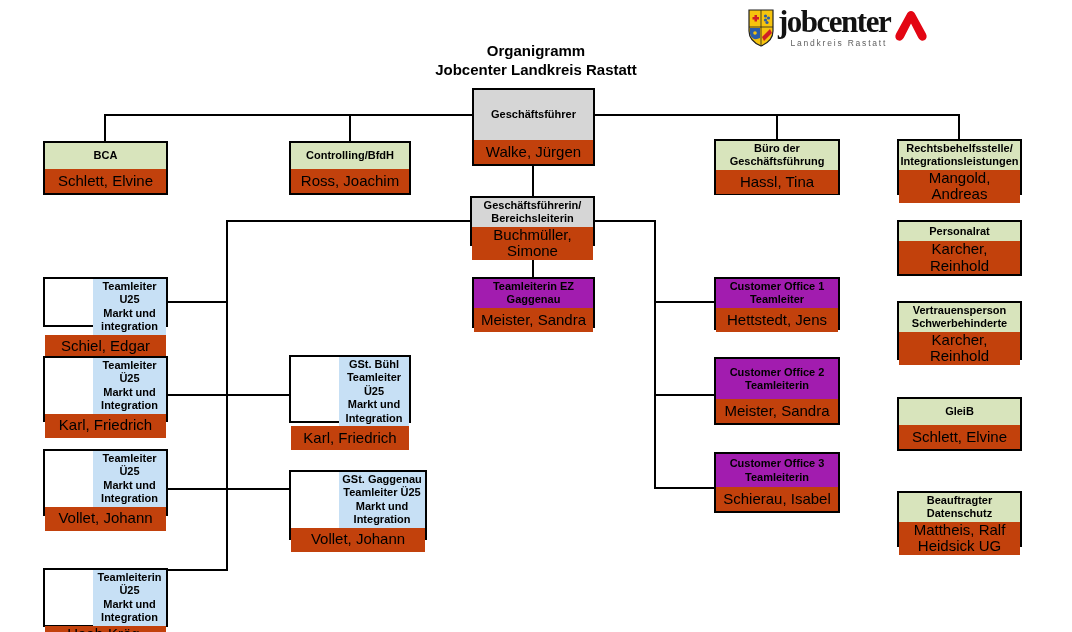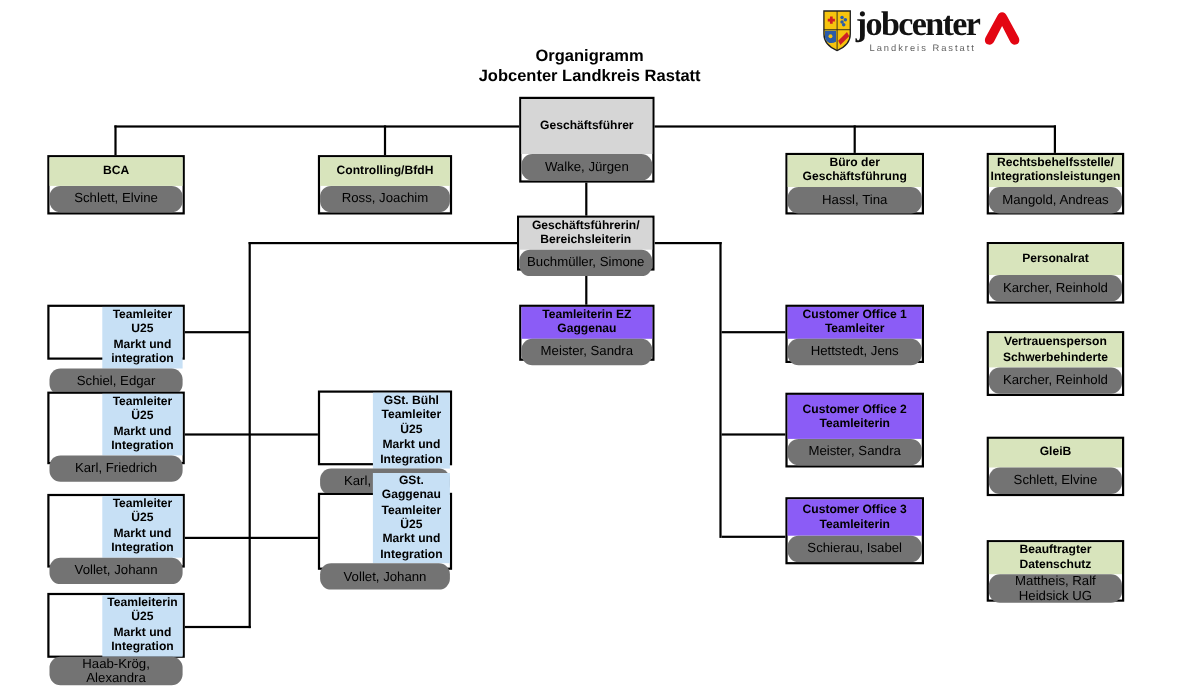--- a/index.html
+++ b/index.html
@@ -31,27 +31,27 @@
     position:absolute;display:flex;flex-direction:column;
     border:2.5px solid #000;background:#fff;box-sizing:border-box;
   }
   .obox .hd{
     flex:1 1 auto;display:flex;align-items:center;justify-content:center;
     text-align:center;font-size:11px;font-weight:bold;line-height:1.22;
     white-space:pre-line;padding:1px 2px;color:#000;
   }
   .obox .bd{
     flex:0 0 24px;display:flex;align-items:center;justify-content:center;
-    text-align:center;font-size:12px;line-height:1.1;white-space:pre-line;
-    background:#737373;color:#000;padding:0 2px;border-radius:10px;
+    text-align:center;font-size:15px;line-height:1.1;white-space:pre-line;
+    background:#c2410c;color:#000;padding:0 2px;
   }
   .c-gray  .hd{background:#d6d6d6;}
   .c-green .hd{background:#d8e4bc;}
   .c-blue  .hd{background:#c7e0f5;margin-left:48px;}
-  .c-orange .hd{background:#8b5cf6;}
+  .c-orange .hd{background:#a21caf;}
 </style>
 </head>
 <body>
 
 <div id="stage">
 
   <div class="page-title">
     <div>Organigramm</div>
     <div>Jobcenter Landkreis Rastatt</div>
   </div>
@@ -148,34 +148,34 @@
 Markt und Integration</div>
     <div class="bd">Karl, Friedrich</div>
   </div>
 
   <div class="obox c-blue" style="left:43px;top:449px;width:125px;height:67px;">
     <div class="hd">Teamleiter Ü25
 Markt und Integration</div>
     <div class="bd">Vollet, Johann</div>
   </div>
 
-  <div class="obox c-blue" style="left:43px;top:539px;width:125px;height:59px;">
+  <div class="obox c-blue" style="left:43px;top:568px;width:125px;height:59px;">
     <div class="hd">Teamleiterin Ü25
 Markt und Integration</div>
     <div class="bd">Haab-Krög, Alexandra</div>
   </div>
 
   <div class="obox c-blue" style="left:289px;top:355px;width:122px;height:68px;">
     <div class="hd">GSt. Bühl
 Teamleiter Ü25
 Markt und Integration</div>
     <div class="bd">Karl, Friedrich</div>
   </div>
 
-  <div class="obox c-blue" style="left:289px;top:448px;width:122px;height:70px;justify-content:center;">
+  <div class="obox c-blue" style="left:289px;top:470px;width:138px;height:70px;">
     <div class="hd">GSt. Gaggenau
 Teamleiter Ü25
 Markt und Integration</div>
     <div class="bd">Vollet, Johann</div>
   </div>
 
   <div class="obox c-orange" style="left:714px;top:277px;width:126px;height:53px;">
     <div class="hd">Customer Office 1
 Teamleiter</div>
     <div class="bd">Hettstedt, Jens</div>

